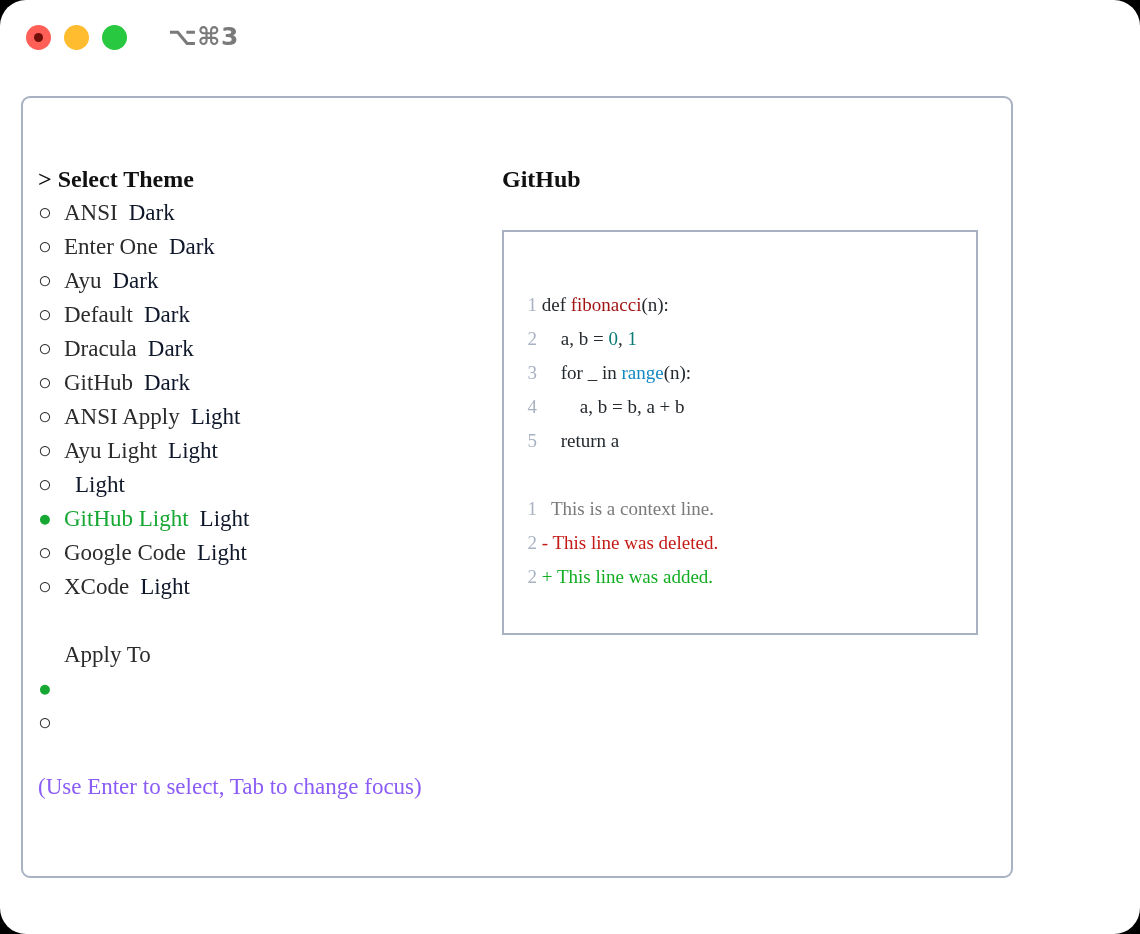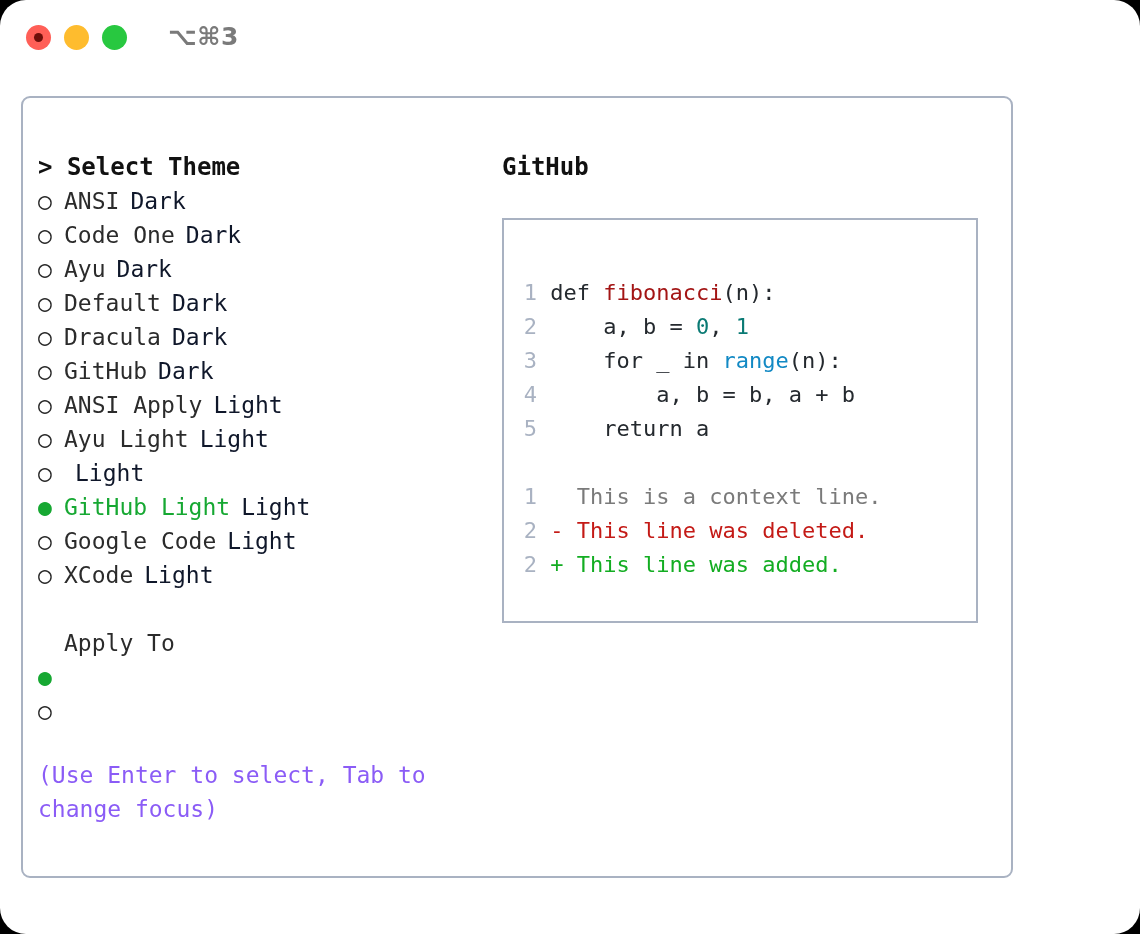--- a/index.html
+++ b/index.html
@@ -80,22 +80,22 @@
     width: 992px;
     height: 782px;
     border: 2px solid #a9b2c2;
     border-radius: 9px;
     box-sizing: border-box;
     background: #ffffff;
   }
 
   .columns {
     position: absolute;
-    left: 0; top: 0;
-    width: 100%; height: 100%;
+    left: 0; top: 12px;
+    width: 100%; height: 100%; font-family: Liberation Serif, serif;
   }
 
   
   .col-left {
     position: absolute;
     left: 15px;
     top: 52px;
     width: 430px;
   }
   .heading {
@@ -168,21 +168,21 @@
     height: 405px;
     border: 2px solid #a9b2c2;
     box-sizing: border-box;
     background: #ffffff;
     position: relative;
   }
   .code {
     position: absolute;
     left: 19px;
     top: 56px;
-    font-size: 22px;
+    font-size: 19px;
     line-height: 34px;
     white-space: pre;
   }
   .cline { display: block; white-space: pre; }
   .lno {
     color: #a9b2c2;
     display: inline-block;
     width: 14px;
     text-align: right;
   }
@@ -209,21 +209,21 @@
     <div class="shortcut">⌥⌘3</div>
   </div>
 
   <div class="panel">
     <div class="columns">
 
       <div class="col-left">
         <div class="heading">&gt; Select Theme</div>
         <div class="theme-list">
             <div class="row"><span class="marker">○</span><span class="name">ANSI</span><span class="variant">Dark</span></div>
-            <div class="row"><span class="marker">○</span><span class="name">Code One</span><span class="variant">Dark</span></div>
+            <div class="row"><span class="marker">○</span><span class="name">Enter One</span><span class="variant">Dark</span></div>
             <div class="row"><span class="marker">○</span><span class="name">Ayu</span><span class="variant">Dark</span></div>
             <div class="row"><span class="marker">○</span><span class="name">Default</span><span class="variant">Dark</span></div>
             <div class="row"><span class="marker">○</span><span class="name">Dracula</span><span class="variant">Dark</span></div>
             <div class="row"><span class="marker">○</span><span class="name">GitHub</span><span class="variant">Dark</span></div>
             <div class="row"><span class="marker">○</span><span class="name">ANSI Apply</span><span class="variant">Light</span></div>
             <div class="row"><span class="marker">○</span><span class="name">Ayu Light</span><span class="variant">Light</span></div>
             <div class="row"><span class="marker">○</span><span class="variant">Light</span></div>
             <div class="row"><span class="marker sel">●</span><span class="name sel">GitHub Light</span><span class="variant">Light</span></div>
             <div class="row"><span class="marker">○</span><span class="name">Google Code</span><span class="variant">Light</span></div>
             <div class="row"><span class="marker">○</span><span class="name">XCode</span><span class="variant">Light</span></div>

